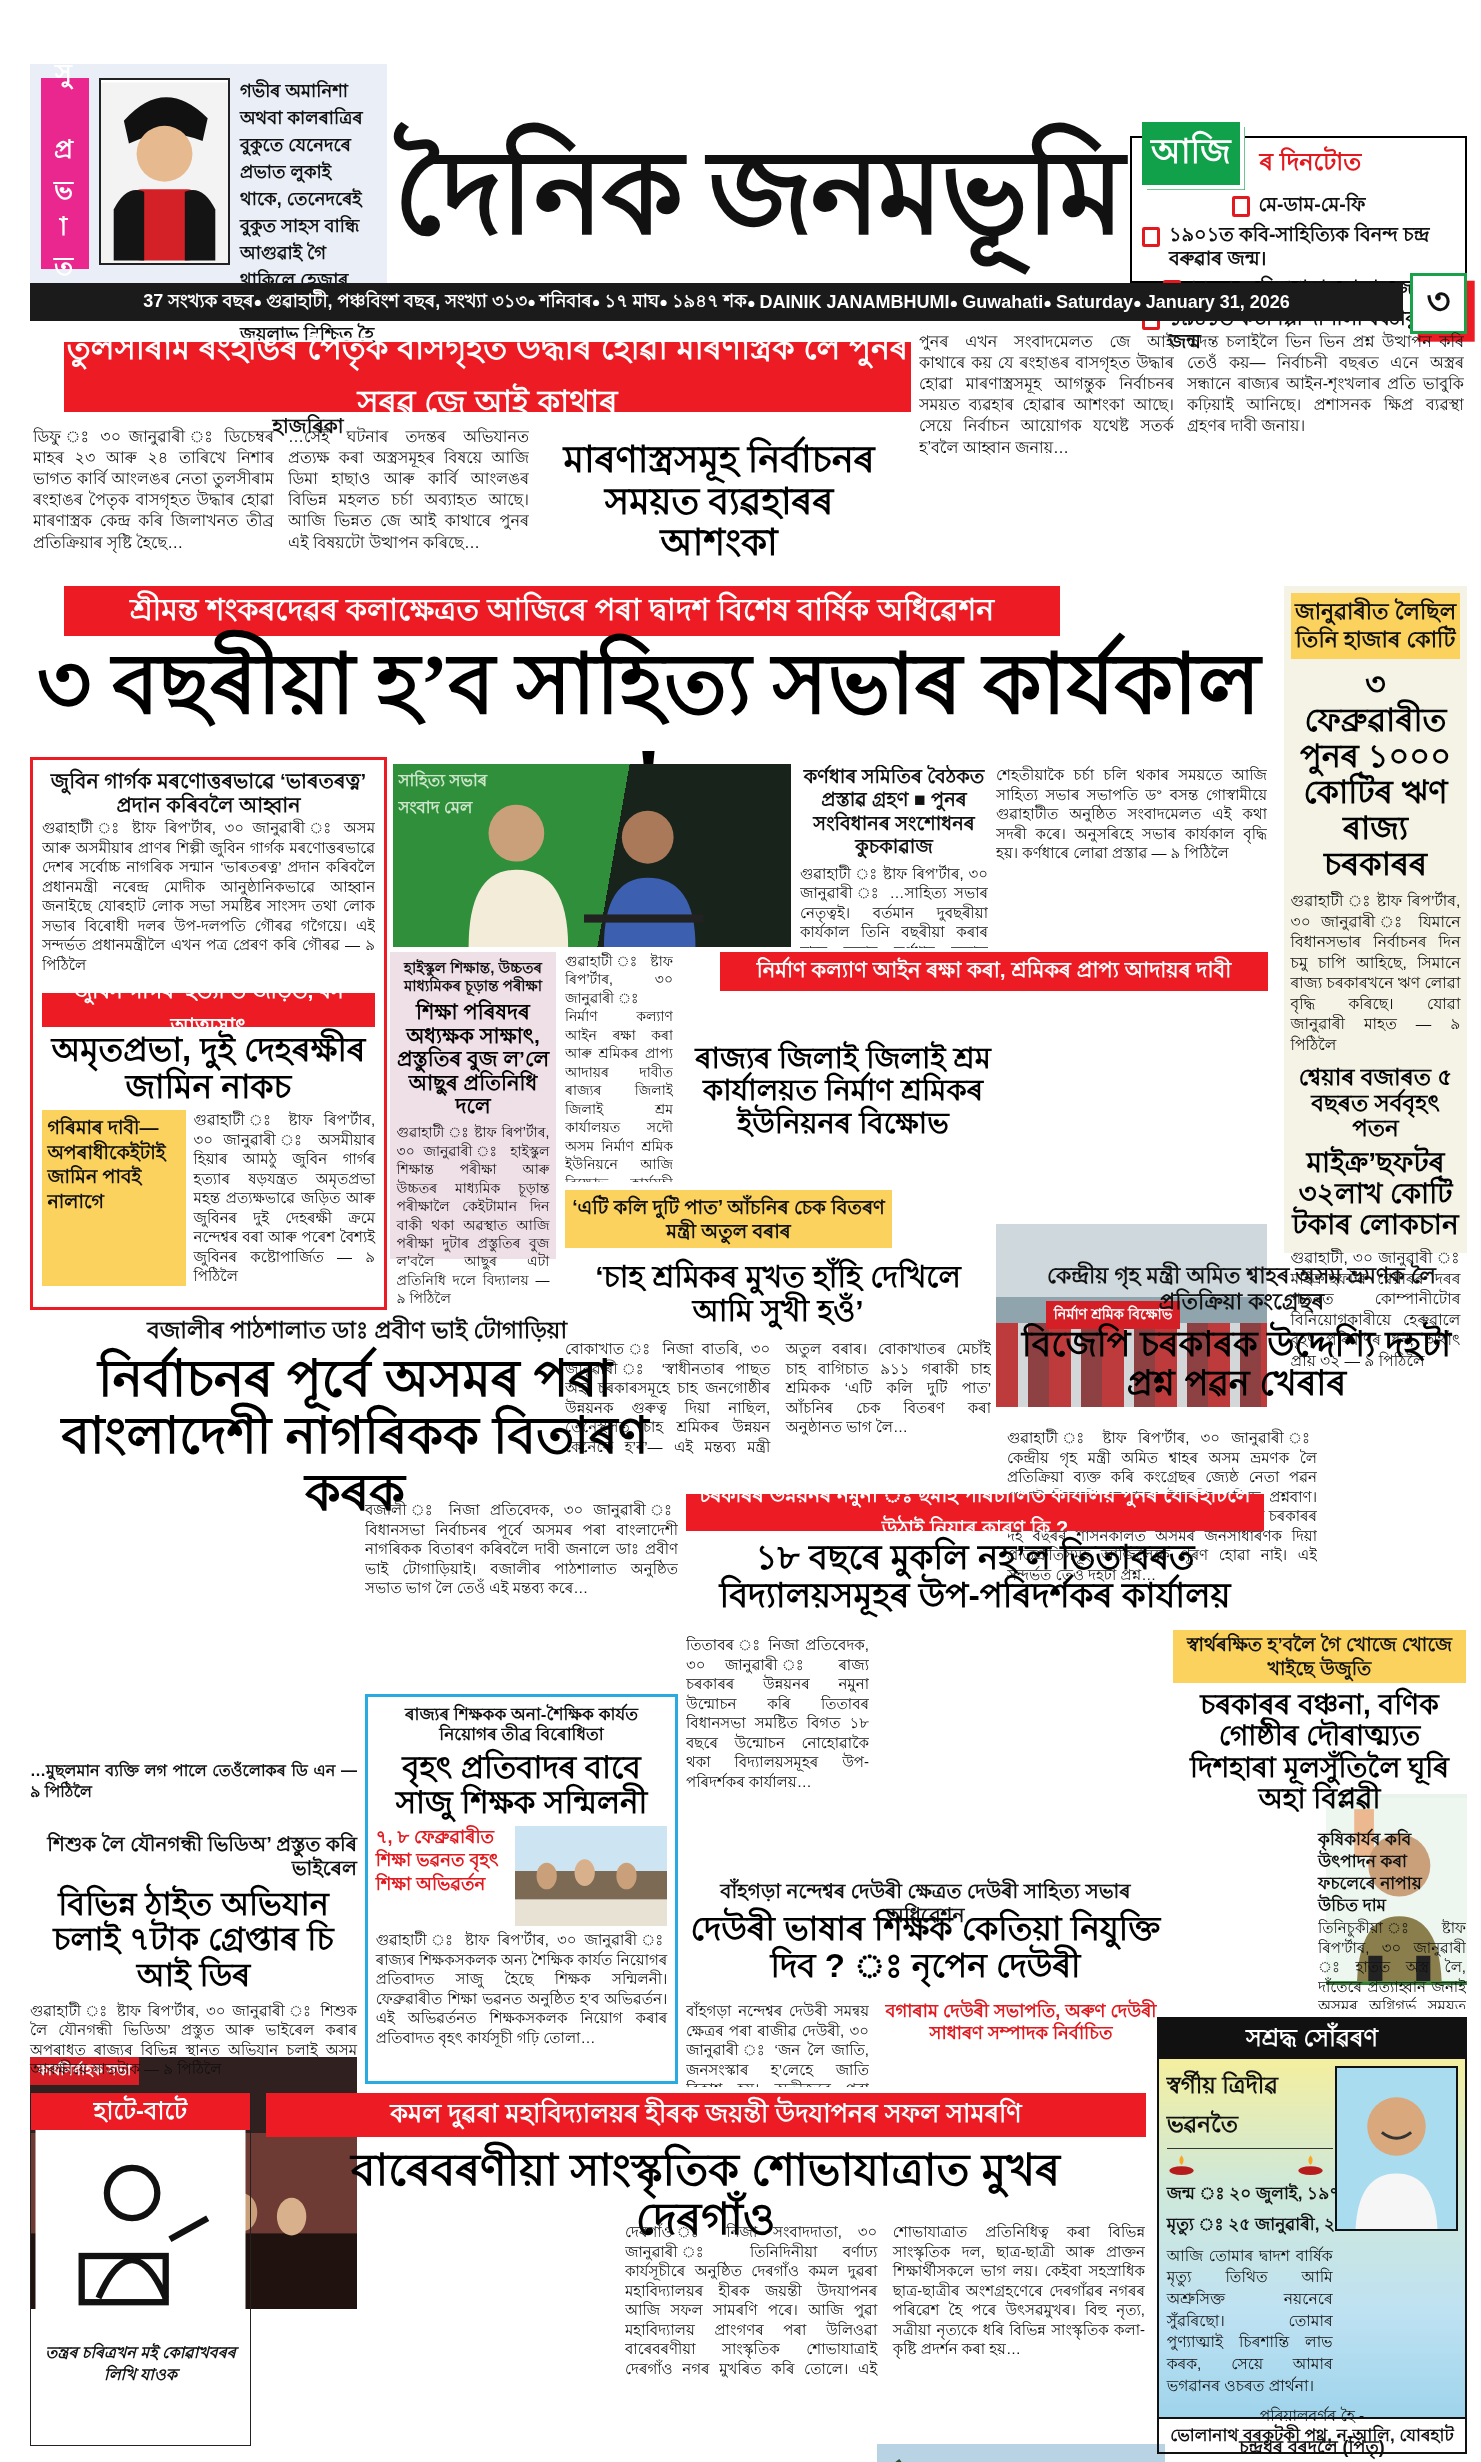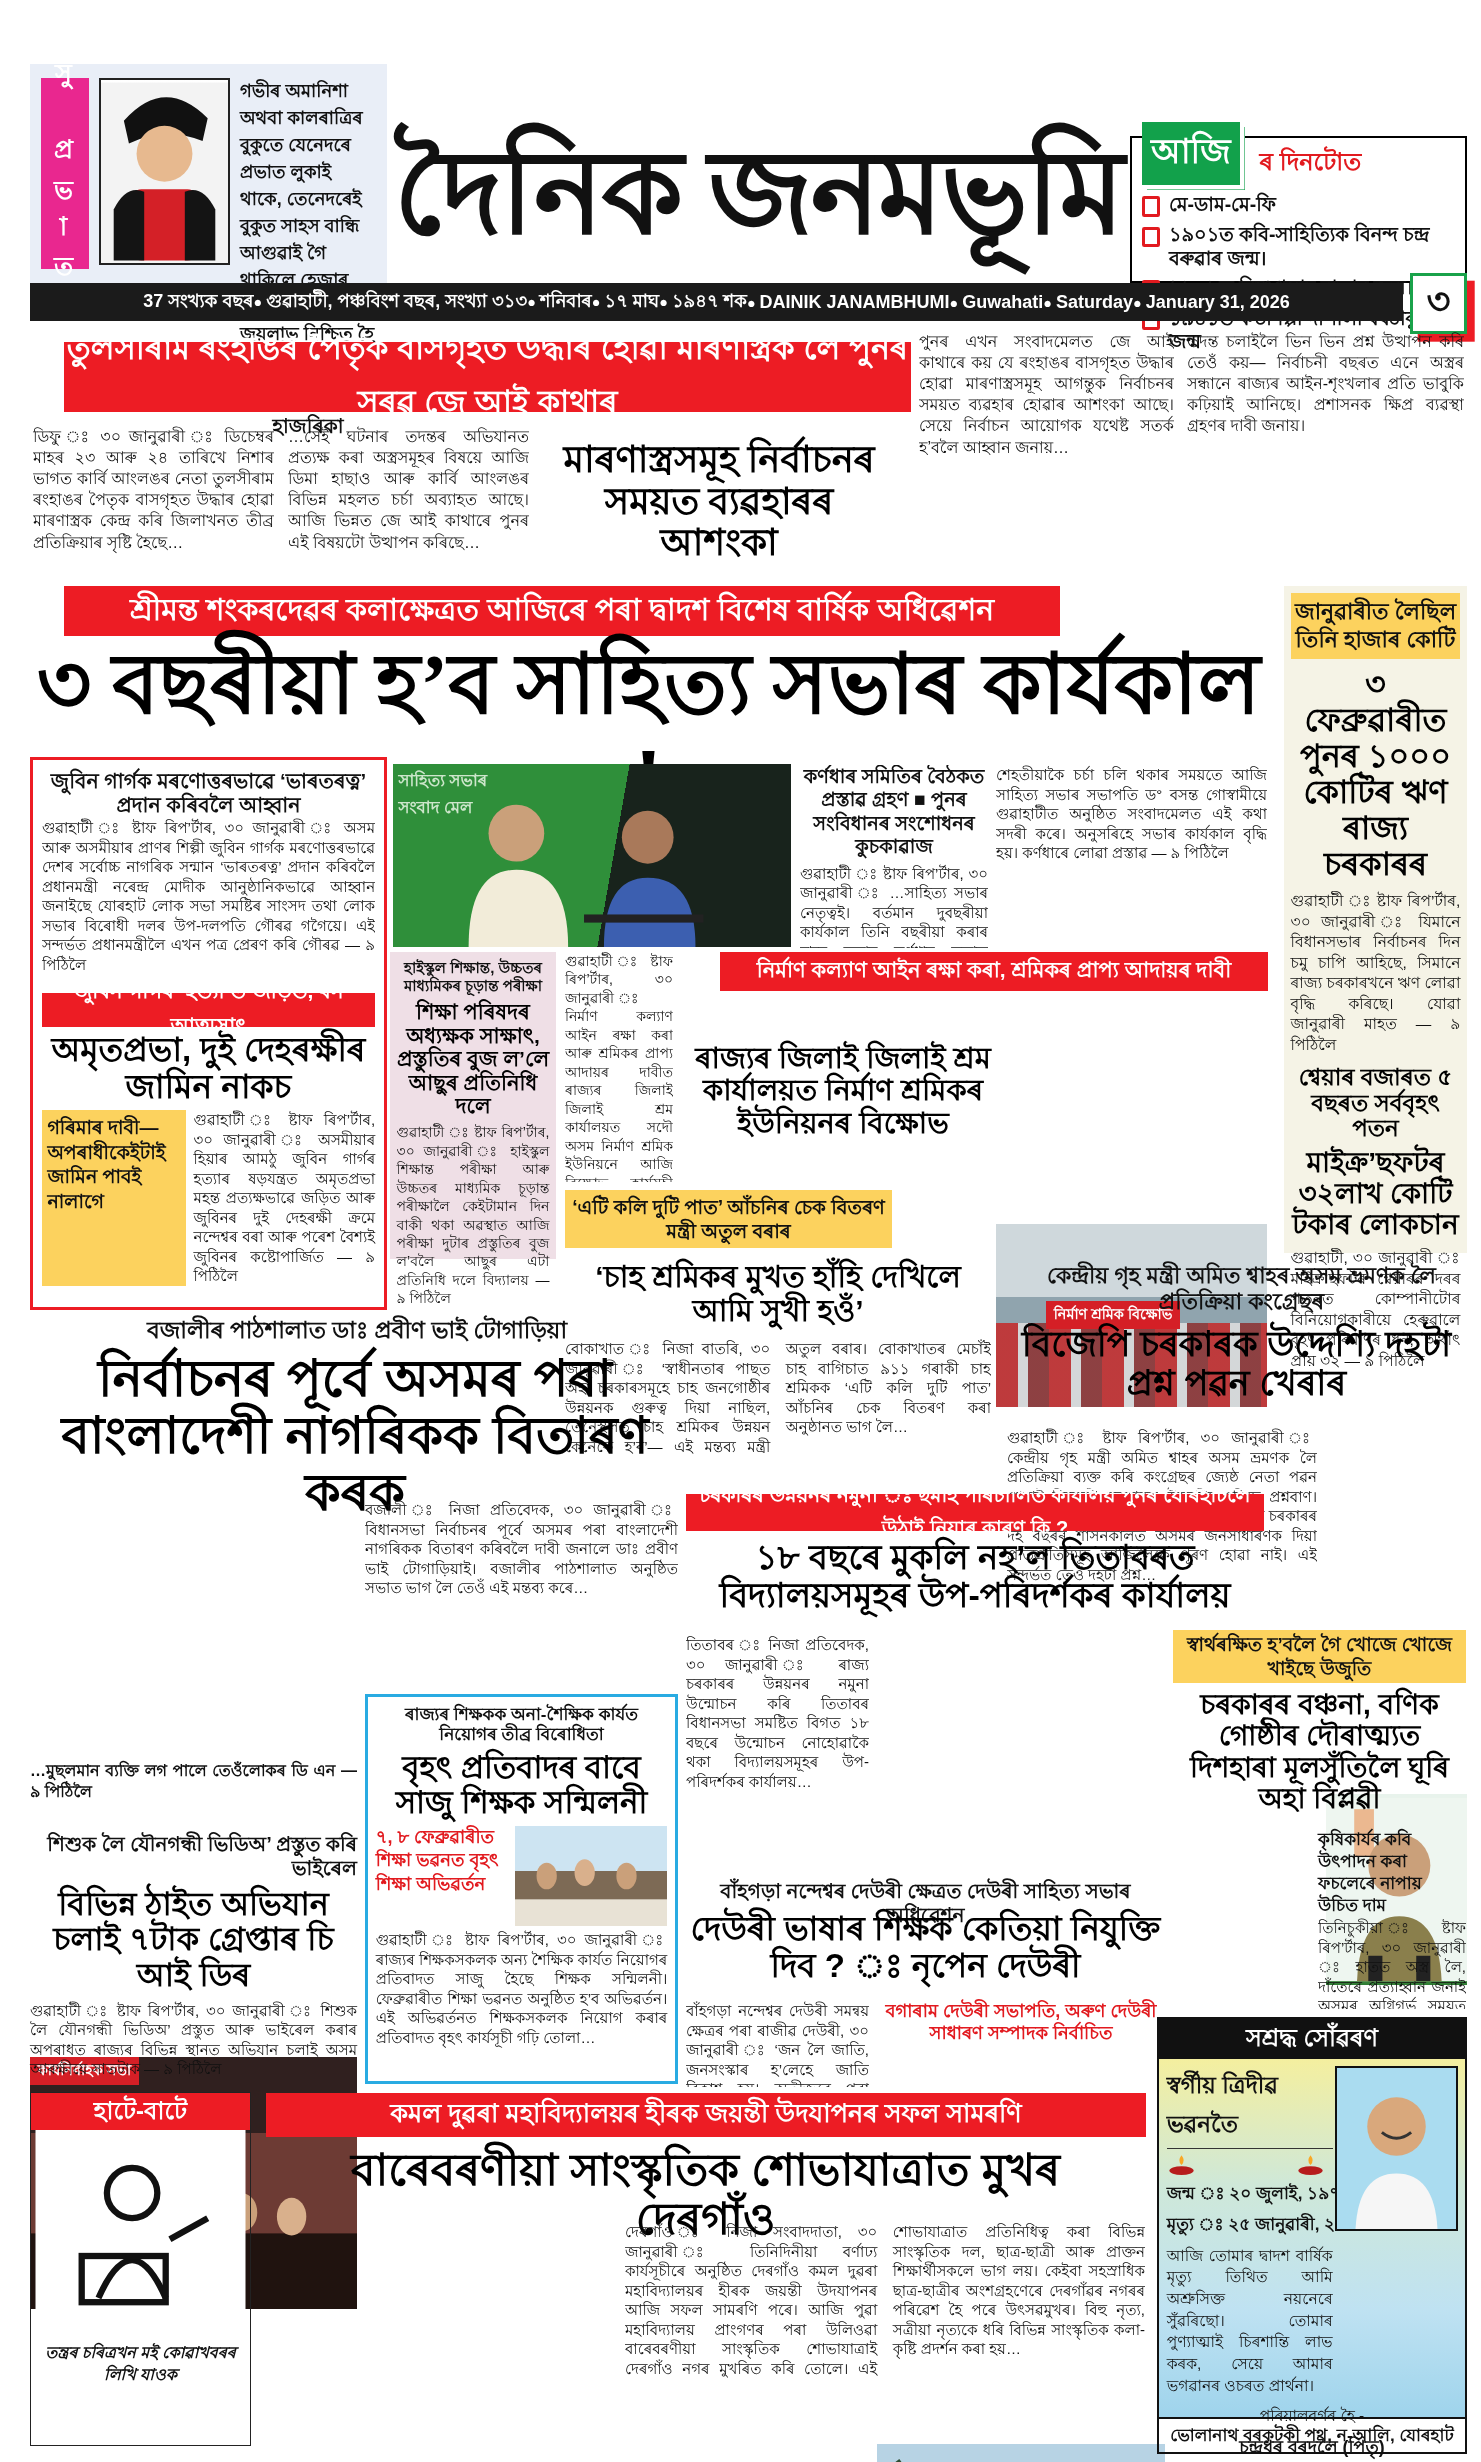--- a/index.html
+++ b/index.html
@@ -22,21 +22,21 @@
   #sp-strip{background:#e9278f;color:#fff;width:48px;display:flex;align-items:center;justify-content:center;
             writing-mode:vertical-rl;text-orientation:upright;font-size:25.5px;font-weight:bold;letter-spacing:4.4px;}
   #sp-photo{width:127px;height:183px;border:2.2px solid #222;background:
       linear-gradient(180deg,#ffffff 0%,#f4f4f4 100%);position:relative;flex:none;}
   #sp-quote{font-size:18px;line-height:1.5;font-weight:bold;}
   #masthead{font-size:117px;font-weight:900;letter-spacing:-2.2px;line-height:1;display:flex;align-items:center;justify-content:center;}
   #aaji{border:2.2px solid #000;box-sizing:border-box;padding:7.7px 10px 5.5px 10px;}
   .aaji-head{display:flex;align-items:flex-end;gap:20px;margin-top:-24px;margin-bottom:7.7px;}
   .aaji-logo{background:#12a14b;color:#fff;font-size:34px;font-weight:900;padding:3.3px 8.9px;box-shadow:4.4px 4.4px 0 #fff,5px 5px 0 #12a14b;}
   .aaji-suffix{color:#e21a1f;font-size:24px;font-weight:900;padding-bottom:2.2px;}
-  .aaji-item{display:flex;gap:8.9px;align-items:flex-start;font-size:19.4px;font-weight:bold;margin:6.6px 0;line-height:1.2;}
+  .aaji-item{display:flex;gap:8.9px;align-items:flex-start;font-size:19.4px;font-weight:bold;margin:6.6px 0;line-height:1.2;justify-content:center;}
   .sq{width:12px;height:14.4px;border:3.9px solid #e21a1f;border-radius:2.2px;flex:none;margin-top:3.3px;}
   #datebar{background:#1b1b1b;color:#fff;display:flex;align-items:center;justify-content:center;font-size:18px;font-weight:bold;gap:0;}
   #datebar span{white-space:nowrap;}
   #datebar span + span::before{content:"  \25CF  ";font-size:14.4px;}
   #pagebox{background:#fff;border:3.3px solid #19a24a;box-shadow:7.7px 7.7px 0 #ed1c24;display:flex;align-items:center;justify-content:center;
            font-size:37px;font-weight:900;}
   .ybox{background:#fcd25e;}
   .graybox{background:#efdfe6;}
   .bluebox{border:3.3px solid #29abe2;}
   .redbox{border:3.3px solid #ed1c24;}

